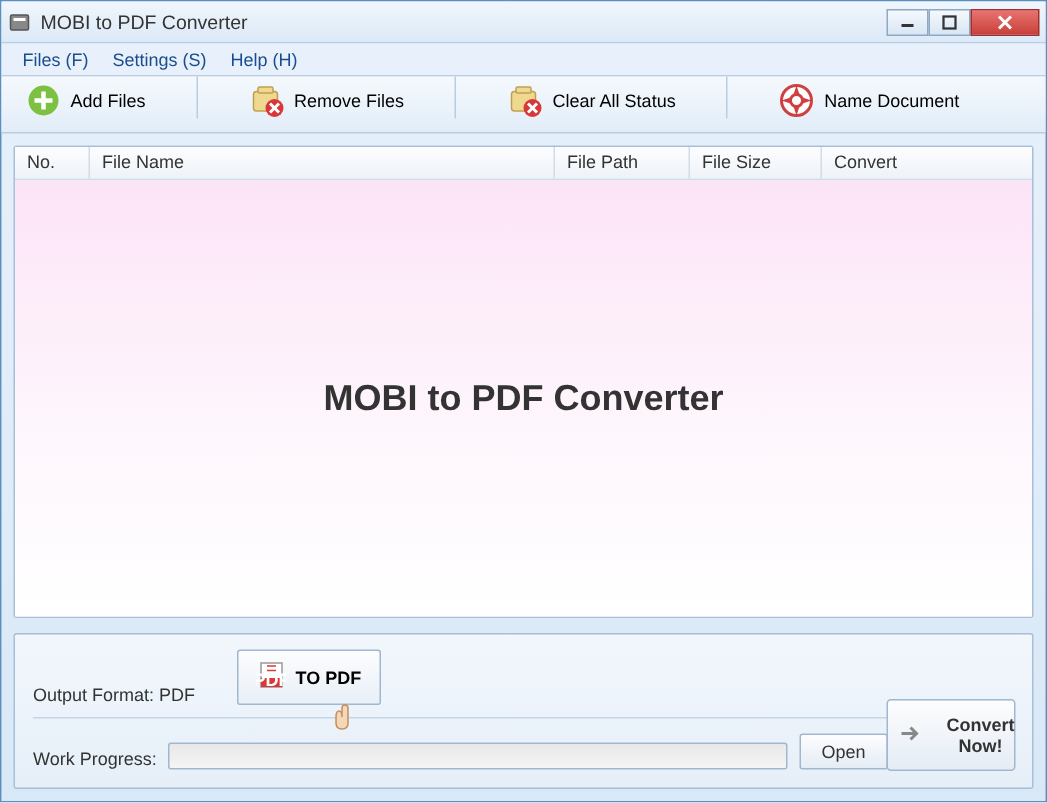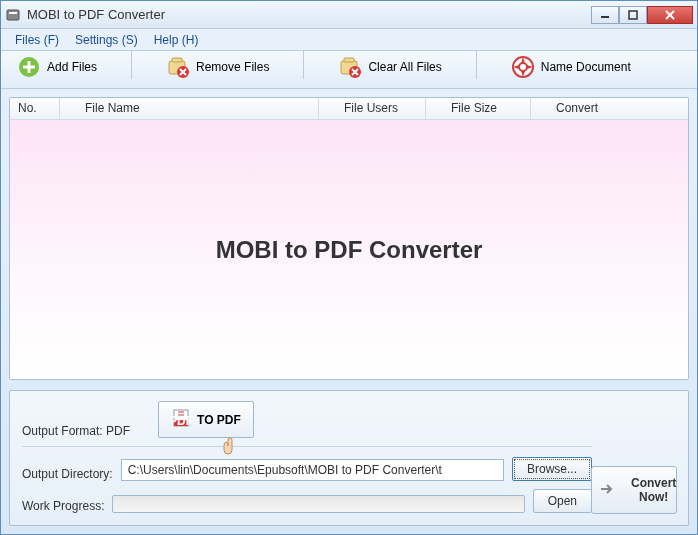--- a/index.html
+++ b/index.html
@@ -19,21 +19,21 @@
 .menu-item { padding: 2px 8px; color: #1a4d8f; cursor: pointer; }
 
 .toolbar { height: 38px; background: linear-gradient(to bottom, #f5f9fd, #e2edf8); display: flex; align-items: flex-start; padding: 0 6px; gap: 20px; border-bottom: 1px solid #b8cde2; }
 .tool-btn { display: flex; align-items: center; gap: 6px; padding: 4px 10px; cursor: pointer; border-radius: 3px; }
 .tool-sep { width: 1px; height: 28px; background: #b8cde2; margin: 0 4px; }
 .tool-icon { width: 24px; height: 24px; display: flex; align-items: center; justify-content: center; }
 
 .content { flex: 1; padding: 8px; display: flex; flex-direction: column; }
 
 .file-panel { flex: 1; border: 1px solid #a8bfd8; background: #fff; display: flex; flex-direction: column; margin-bottom: 10px; border-radius: 2px; }
-.file-header { height: 22px; background: linear-gradient(to bottom, #fdfdfe, #eef3f9); display: flex; border-bottom: 1px solid #d0dce8; gap: 17px; }
+.file-header { height: 22px; background: linear-gradient(to bottom, #fdfdfe, #eef3f9); display: flex; border-bottom: 1px solid #d0dce8; }
 .file-col { padding: 3px 8px; border-right: 1px solid #d0dce8; color: #333; }
 .file-col.no { width: 50px; }
 .file-col.name { flex: 1; }
 .file-col.path { width: 90px; }
 .file-col.size { width: 88px; }
 .file-col.status { width: 140px; border-right: none; }
 .file-body { flex: 1; background: linear-gradient(to bottom, #fce4f7, #fef7fd 60%, #ffffff); display: flex; align-items: center; justify-content: center; }
 .watermark { font-size: 24px; font-weight: bold; color: #333; }
 
 .bottom-section { border: 1px solid #a8bfd8; background: linear-gradient(to bottom, #f2f7fc, #e6eff8); border-radius: 2px; padding: 10px 12px 12px; }
@@ -121,41 +121,41 @@
     <div class="tool-btn">
       <span class="tool-icon">
           <svg width="24" height="24">
             <rect x="3" y="6" width="16" height="13" rx="2" fill="#f0d890" stroke="#c0a050"></rect>
             <rect x="6" y="3" width="10" height="4" rx="1" fill="#f0d890" stroke="#c0a050"></rect>
             <circle cx="17" cy="17" r="6" fill="#d83838"></circle>
             <line x1="14" y1="14" x2="20" y2="20" stroke="#fff" stroke-width="2"></line>
             <line x1="20" y1="14" x2="14" y2="20" stroke="#fff" stroke-width="2"></line>
           </svg>
         </span>
-      <span>Clear All Files</span>
+      <span>Clear All Status</span>
     </div>
     <div class="tool-sep"></div>
     <div class="tool-btn">
       <span class="tool-icon">
           <svg width="24" height="24">
             <circle cx="12" cy="12" r="10" fill="#fff" stroke="#d04040" stroke-width="2"></circle>
             <circle cx="12" cy="12" r="4" fill="#fff" stroke="#d04040" stroke-width="2"></circle>
             <path d="M12 2 L14 8 L10 8 Z M12 22 L14 16 L10 16 Z M2 12 L8 10 L8 14 Z M22 12 L16 10 L16 14 Z" fill="#d04040"></path>
           </svg>
         </span>
       <span>Name Document</span>
     </div>
   </div>
 
   <div class="content">
     <div class="file-panel">
       <div class="file-header">
         <div class="file-col no">No.</div>
         <div class="file-col name">File Name</div>
-        <div class="file-col path">File Users</div>
+        <div class="file-col path">File Path</div>
         <div class="file-col size">File Size</div>
         <div class="file-col status">Convert</div>
       </div>
       <div class="file-body">
         <div class="watermark">MOBI to PDF Converter</div>
       </div>
     </div>
 
     <div class="bottom-wrap">
       <div class="bottom-section">
@@ -171,25 +171,20 @@
                   </svg></span>
               <span>TO PDF</span>
             </button>
           </div>
           <div class="hr">
             <span class="hr-icon"><svg width="20" height="20">
                   <path d="M6 10 Q6 6 8 6 Q10 6 10 10 L10 4 Q10 2 12 2 Q14 2 14 4 L14 14 Q14 18 10 18 Q6 18 6 14 Z" fill="#f5d7b8" stroke="#c09060"></path>
                 </svg></span>
           </div>
           <div class="row">
-            <span class="label">Output Directory:</span>
-            <input class="dir-input" type="text" value="C:\Users\lin\Documents\Epubsoft\MOBI to PDF Converter\t" style="">
-            <button class="std-btn browse">Browse...</button>
-          </div>
-          <div class="row">
             <span class="label">Work Progress:</span>
             <div class="progress"></div>
             <button class="std-btn">Open</button>
           </div>
         </div>
       </div>
       <button class="convert-btn">
         <span><svg width="18" height="18">
               <path d="M3 9 L12 9 M9 5 L13 9 L9 13" fill="none" stroke="#888" stroke-width="2"></path>
             </svg></span>

